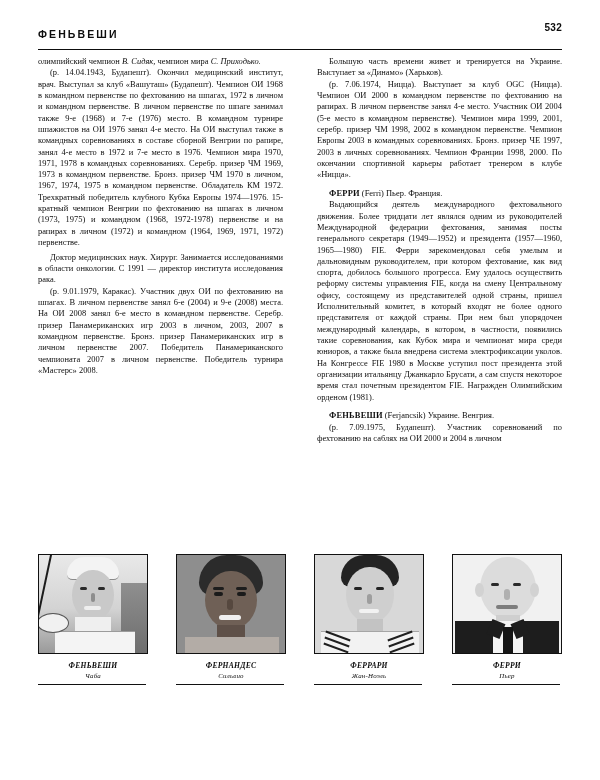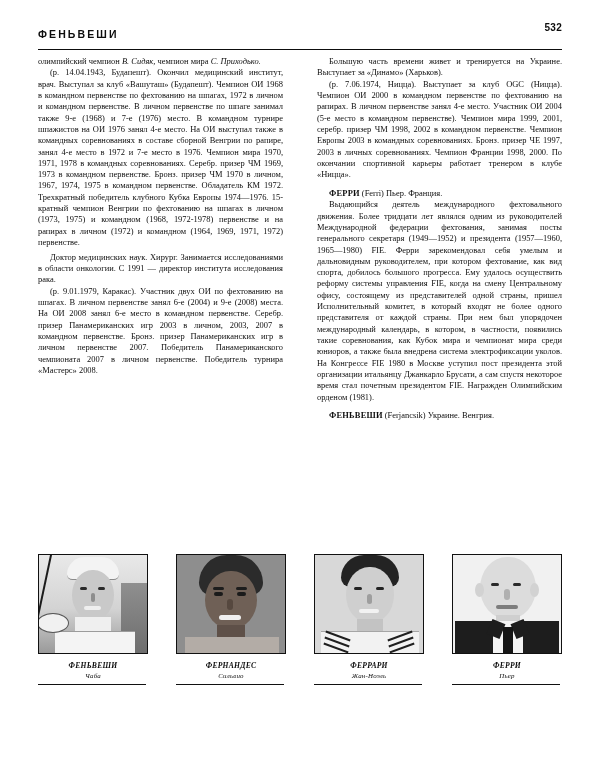--- a/index.html
+++ b/index.html
@@ -239,20 +239,21 @@
       <span>Франция.</span>
     </p>
     <p class="indent">Выдающийся деятель международного фехтовального движения. Более тридцати лет являлся одним из руководителей Международной федерации фехтования, занимая посты генерального секретаря (1949—1952) и президента (1957—1960, 1965—1980) FIE. Ферри зарекомендовал себя умелым и дальновидным руководителем, при котором фехтование, как вид спорта, добилось большого прогресса. Ему удалось осуществить реформу системы управления FIE, когда на смену Центральному офису, состоящему из представителей одной страны, пришел Исполнительный комитет, в который входят не более одного представителя от каждой страны. При нем был упорядочен международный календарь, в котором, в частности, появились такие соревнования, как Кубок мира и чемпионат мира среди юниоров, а также была внедрена система электрофиксации уколов. На Конгрессе FIE 1980 в Москве уступил пост президента этой организации итальянцу Джанкарло Брусати, а сам спустя некоторое время стал почетным президентом FIE. Награжден Олимпийским орденом (1981).</p>
 
     <p class="entry">
       <span class="hw">ФЕНЬВЕШИ</span>
       <span>(Ferjancsik)</span>
       <span>Украине.</span>
       <span>Венгрия.</span>
     </p>
+    <p class="indent">(р. 7.09.1975, Будапешт). Участник соревнований по фехтованию на саблях на ОИ 2000 и 2004 в личном</p>
   </div>
 
   <div class="photo-strip">
 
     <div class="photo-cell">
       <div class="photo-frame">
         <div class="ph-bg p1-bg"></div>
         <div class="ph-el p1-shadeR"></div>
         <div class="ph-el p1-blade"></div>
         <div class="ph-el p1-cap"></div>

